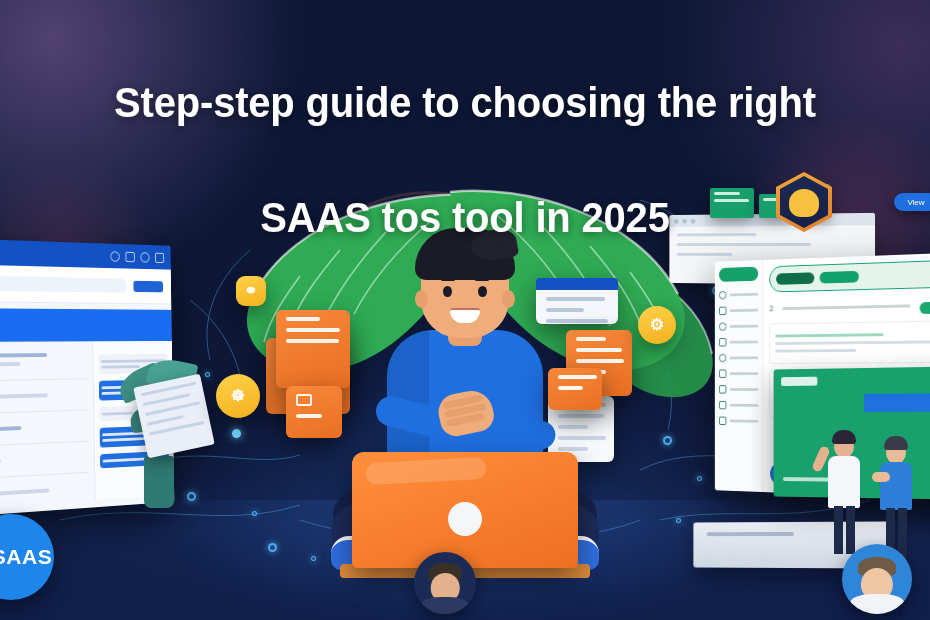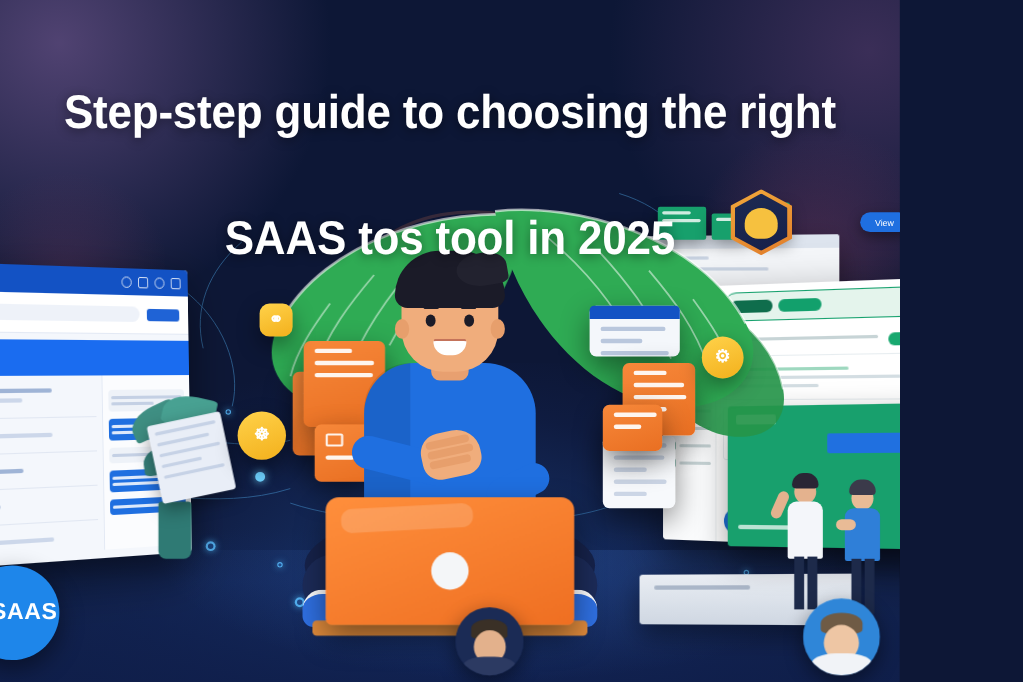--- a/index.html
+++ b/index.html
@@ -2,21 +2,21 @@
 <html><head>
 <meta charset="utf-8">
 <style>
   * { margin:0; padding:0; box-sizing:border-box; }
   html,body { width:930px; height:620px; overflow:hidden; }
   body {
     font-family:"Liberation Sans", sans-serif;
     background:#0d1736;
     position:relative;
   }
-  #stage { position:absolute; inset:0; width:818px; height:620px; overflow:hidden; }
+  #stage { position:absolute; inset:0; width:930px; height:620px; overflow:hidden; }
 
   
   .bg-base {
     position:absolute; inset:0;
     background:
       radial-gradient(120% 90% at 50% 115%, #16306b 0%, #101f4a 32%, #0d1736 58%, #0d1736 100%),
       linear-gradient(105deg, #3d3355 0%, #2f2a4d 14%, #232murky 15%, #232042 26%, #1d2245 40%, #1b2347 60%, #262145 80%, #2b2340 100%);
   }
   .bg-purple-l { position:absolute; left:-60px; top:-60px; width:380px; height:330px;
     background:radial-gradient(circle at 30% 30%, rgba(92,74,124,.85), rgba(92,74,124,0) 70%); }

